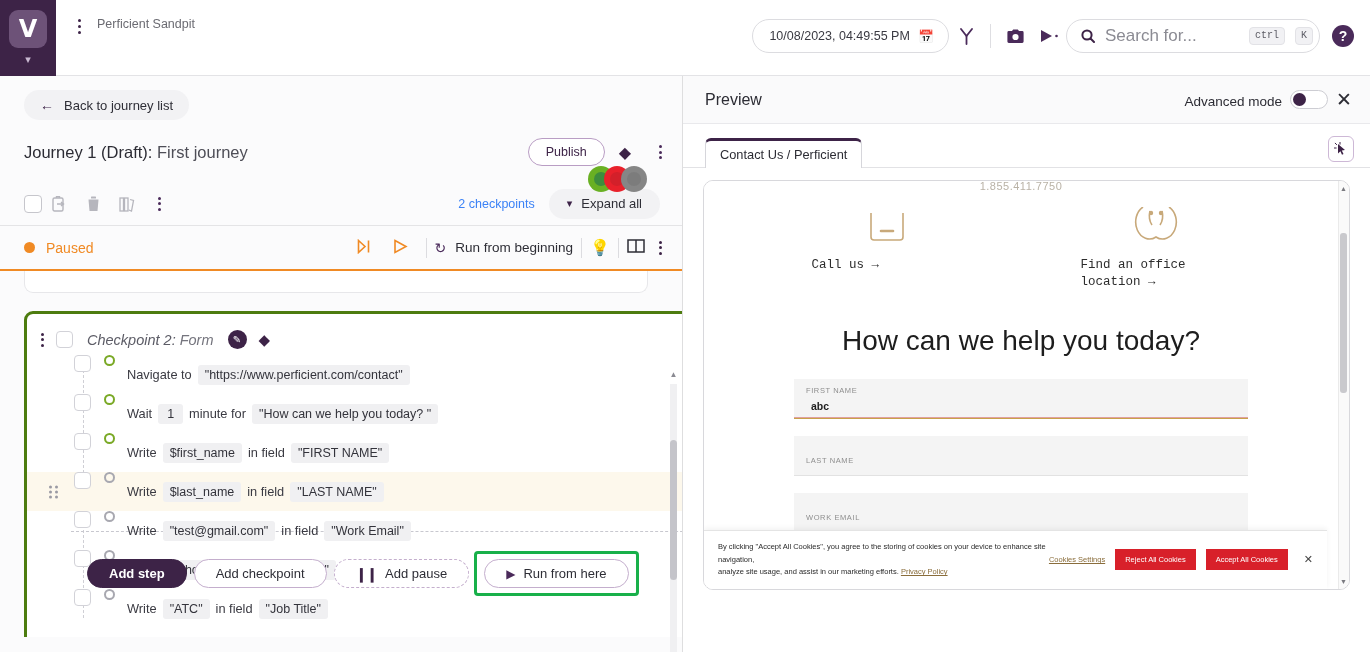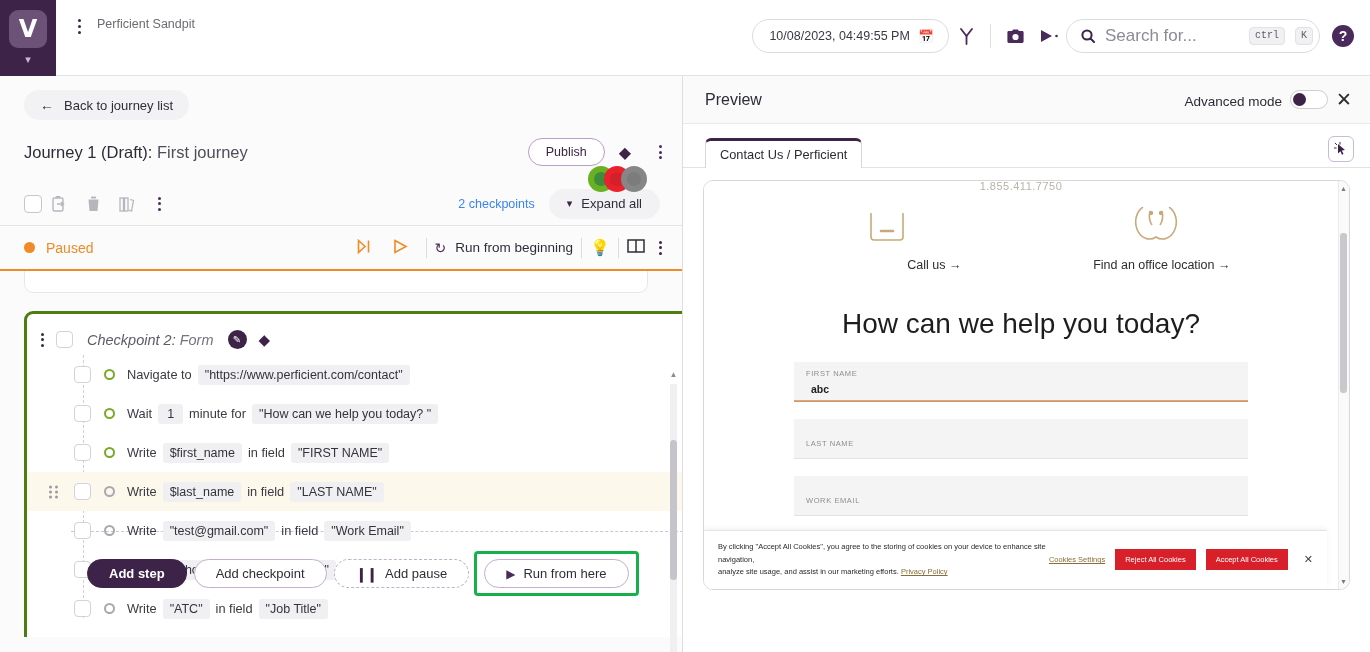--- a/index.html
+++ b/index.html
@@ -175,21 +175,21 @@
   }
   .cp-tag { color: #3d2347; font-size: 15px; margin-left: 12px; cursor: pointer; }
   .cp-collapse { margin-left: auto; color: #3d2347; font-size: 14px; cursor: pointer; }
 
   .steps-list { position: relative; margin-top: 6px; }
   .vline {
     position: absolute; left: 56px; top: 0; bottom: 10px; width: 0;
     border-left: 1px dashed #cfcfd5;
   }
   .step-row {
-    display: flex; align-items: center; height: 39px; padding-left: 47px; position: relative;
+    display: flex; height: 39px; padding-left: 47px; position: relative;
   }
   .step-chk {
     width: 17px; height: 17px; border: 1.5px solid #d2d2d8; border-radius: 4px; background: #fff;
     flex: none; cursor: pointer; z-index: 2;
   }
   .step-dot {
     width: 11px; height: 11px; border-radius: 50%; border: 2.5px solid #7aa926;
     margin: 0 12px 0 13px; flex: none;
   }
   .step-dot.pending { border-color: #a8a8b0; }
@@ -282,21 +282,21 @@
   .browser {
     position: relative; width: 647px; height: 410px;
     border: 1px solid #d8d8dc; border-radius: 10px; background: #fff; overflow: hidden;
   }
   .site { position: absolute; left: 0; top: 0; right: 11px; bottom: 0; overflow: hidden; background: #fff; }
   .site-phone {
     position: absolute; top: -1px; left: 0; right: 0; text-align: center;
     font-size: 11px; color: #b9b2a6; letter-spacing: .5px;
   }
   .icons3 { display: flex; justify-content: space-around; padding: 6px 48px 0 48px; }
-  .ic3 { width: 150px; text-align: right; }
+  .ic3 { width: 150px; text-align: left; font-family: Liberation Mono, monospace; }
   .ic3 .glyph { height: 58px; display: flex; align-items: flex-end; justify-content: center; color: #c8a97a; }
   .ic3 .lbl { font-size: 12.5px; color: #2d2d2d; margin-top: 12px; line-height: 1.35; }
   .site-h1 {
     text-align: center; font-size: 28px; color: #1d1d1d; margin-top: 34px; font-weight: normal;
     font-family: "Liberation Sans", sans-serif;
   }
   .form-wrap { padding: 22px 90px 0 90px; }
   .fld {
     background: #f4f4f4; height: 40px; border-bottom: 1px solid #e2e2e2;
     padding: 7px 12px 0 12px; position: relative; margin-bottom: 17px;

